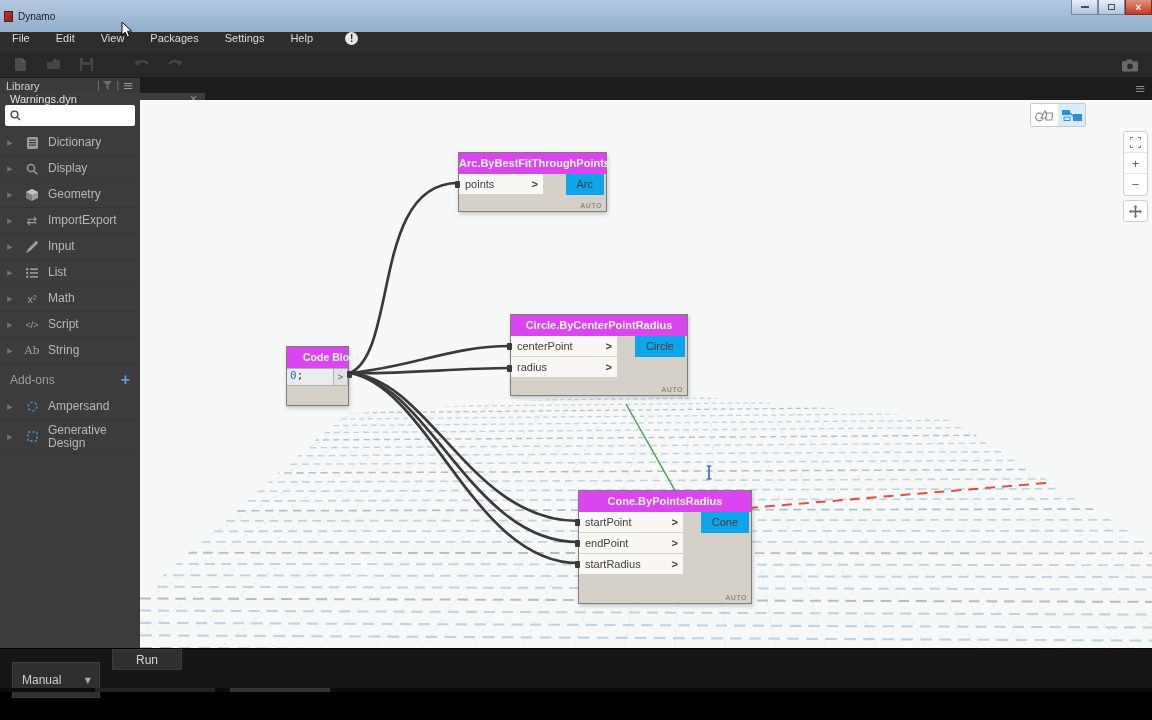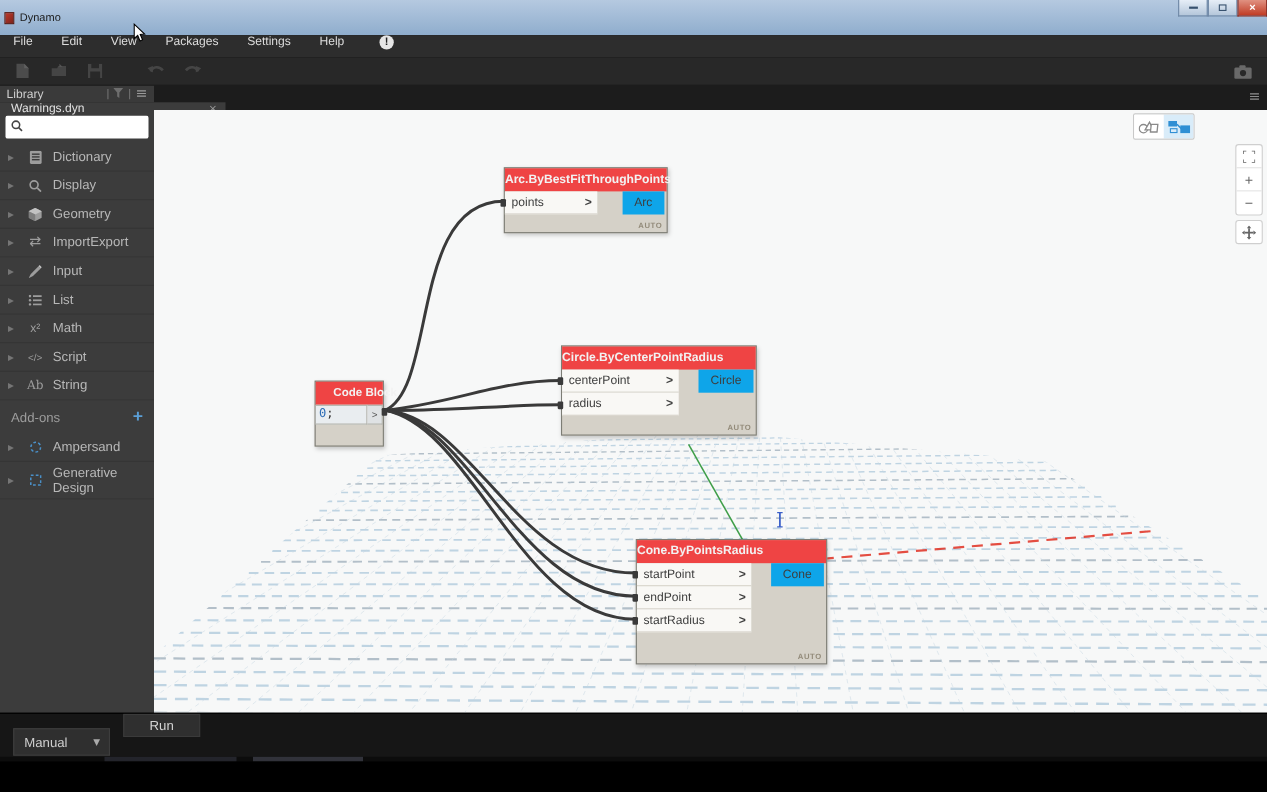--- a/index.html
+++ b/index.html
@@ -51,21 +51,21 @@
   .addons-header .plus { margin-left:auto; color:#5b9fd6; font-size:16px; font-weight:bold; }
   .lib-item.tall { height:34px; }
   .lib-item .ic.blue { color:#4a90c8; }
 
   
   .canvas { width:1012px; height:548px; background:#f7f8f8; position:relative; overflow:hidden; }
   .canvas svg.layer { position:absolute; left:0; top:0; }
 
   
   .node { position:absolute; background:#d5d1c8; border:1px solid #7d7d75; box-shadow:1px 2px 4px rgba(0,0,0,.22); font-size:11px; }
-  .node .hdr { background:#ef4444; color:#f2f2f2; font-weight:bold; text-align:left; height:21px; line-height:21px; font-size:11px; white-space:nowrap; }
+  .node .hdr { background:#d946ef; color:#f2f2f2; font-weight:bold; text-align:center; height:21px; line-height:21px; font-size:11px; white-space:nowrap; }
   .node .rows { position:relative; }
   .node .inrow { height:21px; display:flex; align-items:center; background:#f9f8f5; border-bottom:1px solid #d5d1c8; color:#3e3e3e; padding-left:6px; position:relative; }
   .node .inrow .chev { position:absolute; right:5px; font-weight:bold; color:#3e3e3e; }
   .node .outcell { position:absolute; right:2px; background:#0ea5e9; height:21px; line-height:21px; padding:0 11px; color:#3e3e3e; }
   .node .footer { position:absolute; right:4px; bottom:2px; font-size:7px; font-weight:bold; color:#93College8b7a; color:#938b7a; letter-spacing:.5px; }
   .port { position:absolute; width:5px; height:7px; background:#3a3a3a; border-radius:1px; }
 
   
   .cb-row { display:flex; height:18px; }
   .cb-code { flex:1; background:#e9edf0; border:1px solid #b3b3ab; border-left:none; font-family:"DejaVu Sans Mono",monospace; font-size:11px; padding-left:3px; color:#333; }
@@ -80,21 +80,21 @@
   .zbtn { height:21px; display:flex; align-items:center; justify-content:center; color:#666; font-size:13px; border-bottom:1px solid #e4e4e4; }
   .zbtn:last-child { border-bottom:none; }
   .panbtn { position:absolute; right:4px; top:100px; width:25px; height:22px; background:#fff; border:1px solid #cfcfcf; border-radius:3px; display:flex; align-items:center; justify-content:center; }
 
   
   .console { height:44px; background:#0b0b0b; overflow:hidden; padding-left:5px; font-family:"DejaVu Sans Mono",monospace; font-size:10px; color:#bdbdbd; line-height:12.5px; }
   .console .clip { margin-top:-8px; white-space:nowrap; }
 
   
   .runbar { height:44px; background:#161616; position:relative; border-top:1px solid #000; }
-  .mode-select { position:absolute; left:12px; top:13px; width:88px; height:25px; background:#2f2f2f; border:1px solid #3d3d3d; color:#cfcfcf; font-size:12px; display:flex; align-items:center; padding-left:9px; }
+  .mode-select { position:absolute; left:12px; top:13px; width:88px; height:36px; background:#2f2f2f; border:1px solid #3d3d3d; color:#cfcfcf; font-size:12px; display:flex; align-items:center; padding-left:9px; }
   .mode-select .caret { margin-left:auto; margin-right:8px; font-size:8px; color:#aaa; font-family:"DejaVu Sans",sans-serif; }
   .run-btn { position:absolute; left:112px; top:0; width:70px; height:21px; background:#2f2f2f; border:1px solid #3a3a3a; color:#d3d3d3; font-size:12px; display:flex; align-items:center; justify-content:center; }
   .task-sliver { position:absolute; bottom:0; left:0; right:0; height:4px; background:#0c0c0c; }
   .task-sliver .seg1 { position:absolute; left:95px; width:120px; top:0; bottom:0; background:#23242b; }
   .task-sliver .seg2 { position:absolute; left:230px; width:100px; top:0; bottom:0; background:#31323a; }
 
   .cursor { position:absolute; left:121px; top:21px; z-index:99; }
 </style>
 </head>
 <body>

